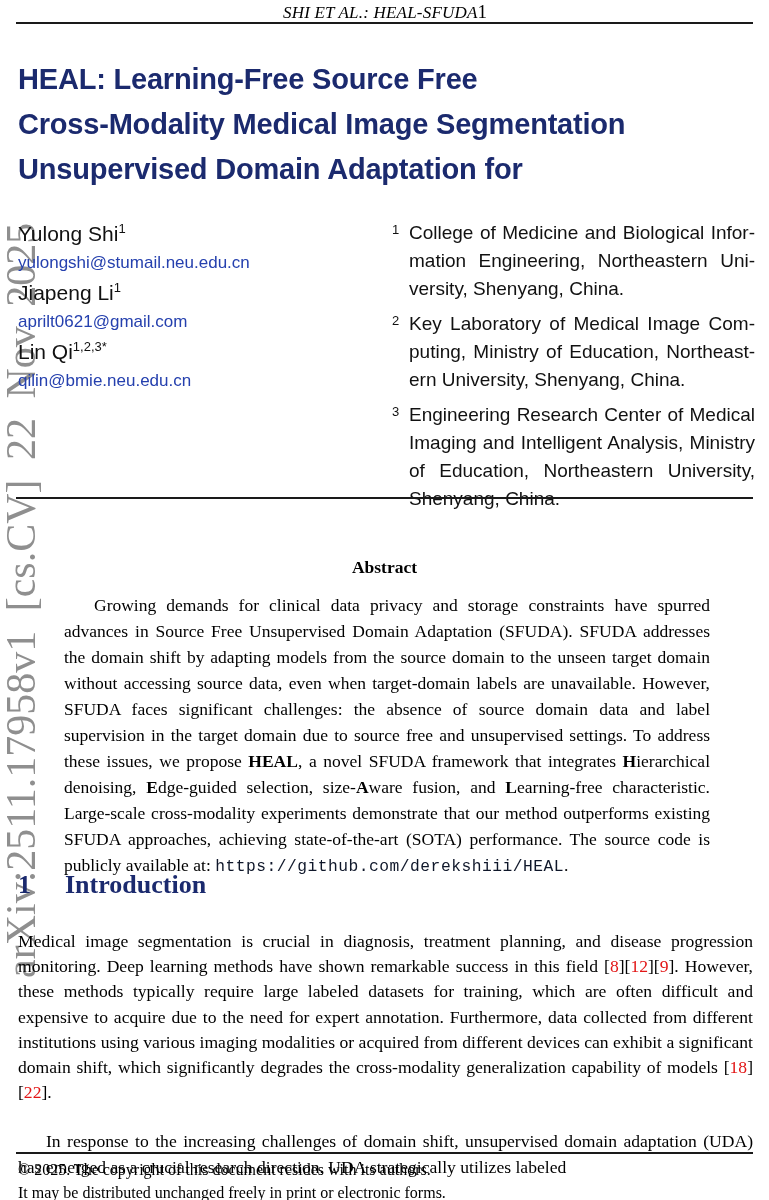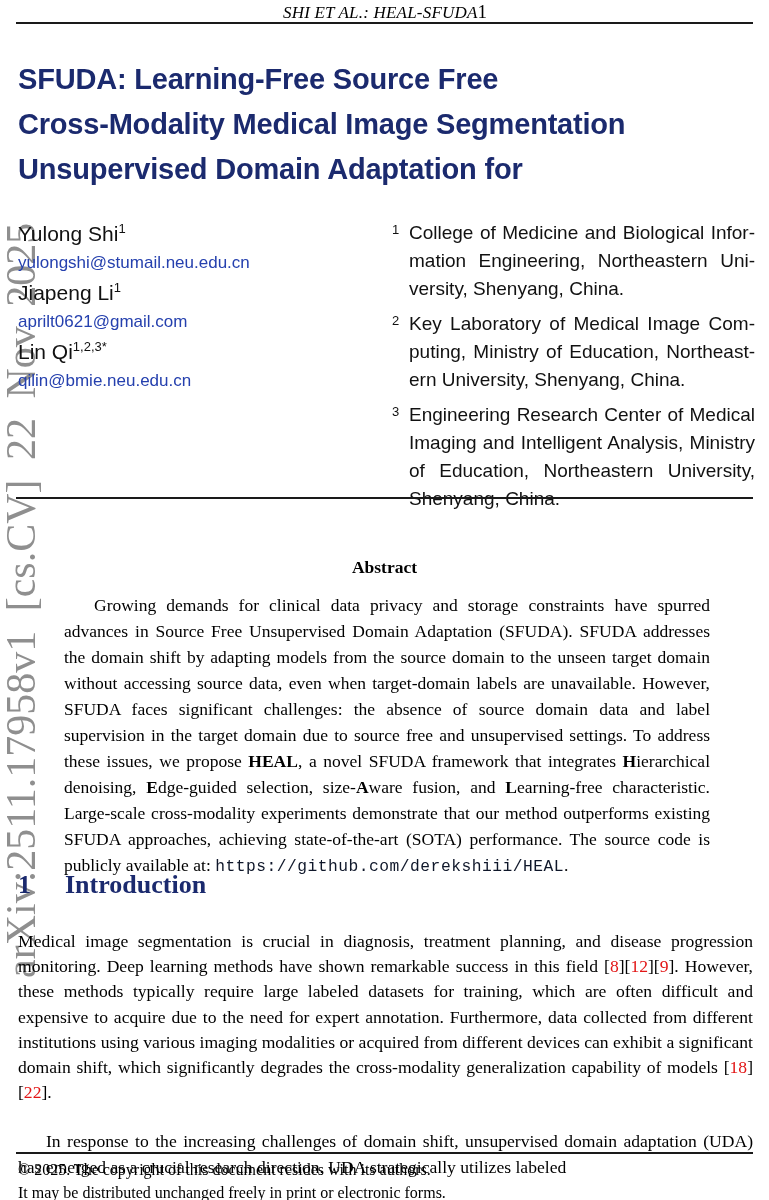--- a/index.html
+++ b/index.html
@@ -98,21 +98,21 @@
 
   <div class="watermark">arXiv:2511.17958v1 [cs.CV] 22 Nov 2025</div>
 
   <div class="header">
     <span class="running-title">SHI ET AL.: HEAL-SFUDA</span>
     <span class="page-number">1</span>
   </div>
   <div class="rule top"></div>
 
   <div class="title">
-    <div>SFUDA: Learning-Free Source Free</div>
+    <div>HEAL: Learning-Free Source Free</div>
     <div>Cross-Modality Medical Image Segmentation</div>
     <div>Unsupervised Domain Adaptation for</div>
   </div>
 
   <div class="authors">
     <div class="author-entry">
       <span class="author-name"><span>Yulong Shi</span><sup>1</sup></span>
       <a class="author-email">yulongshi@stumail.neu.edu.cn</a>
     </div>
     <div class="author-entry">

